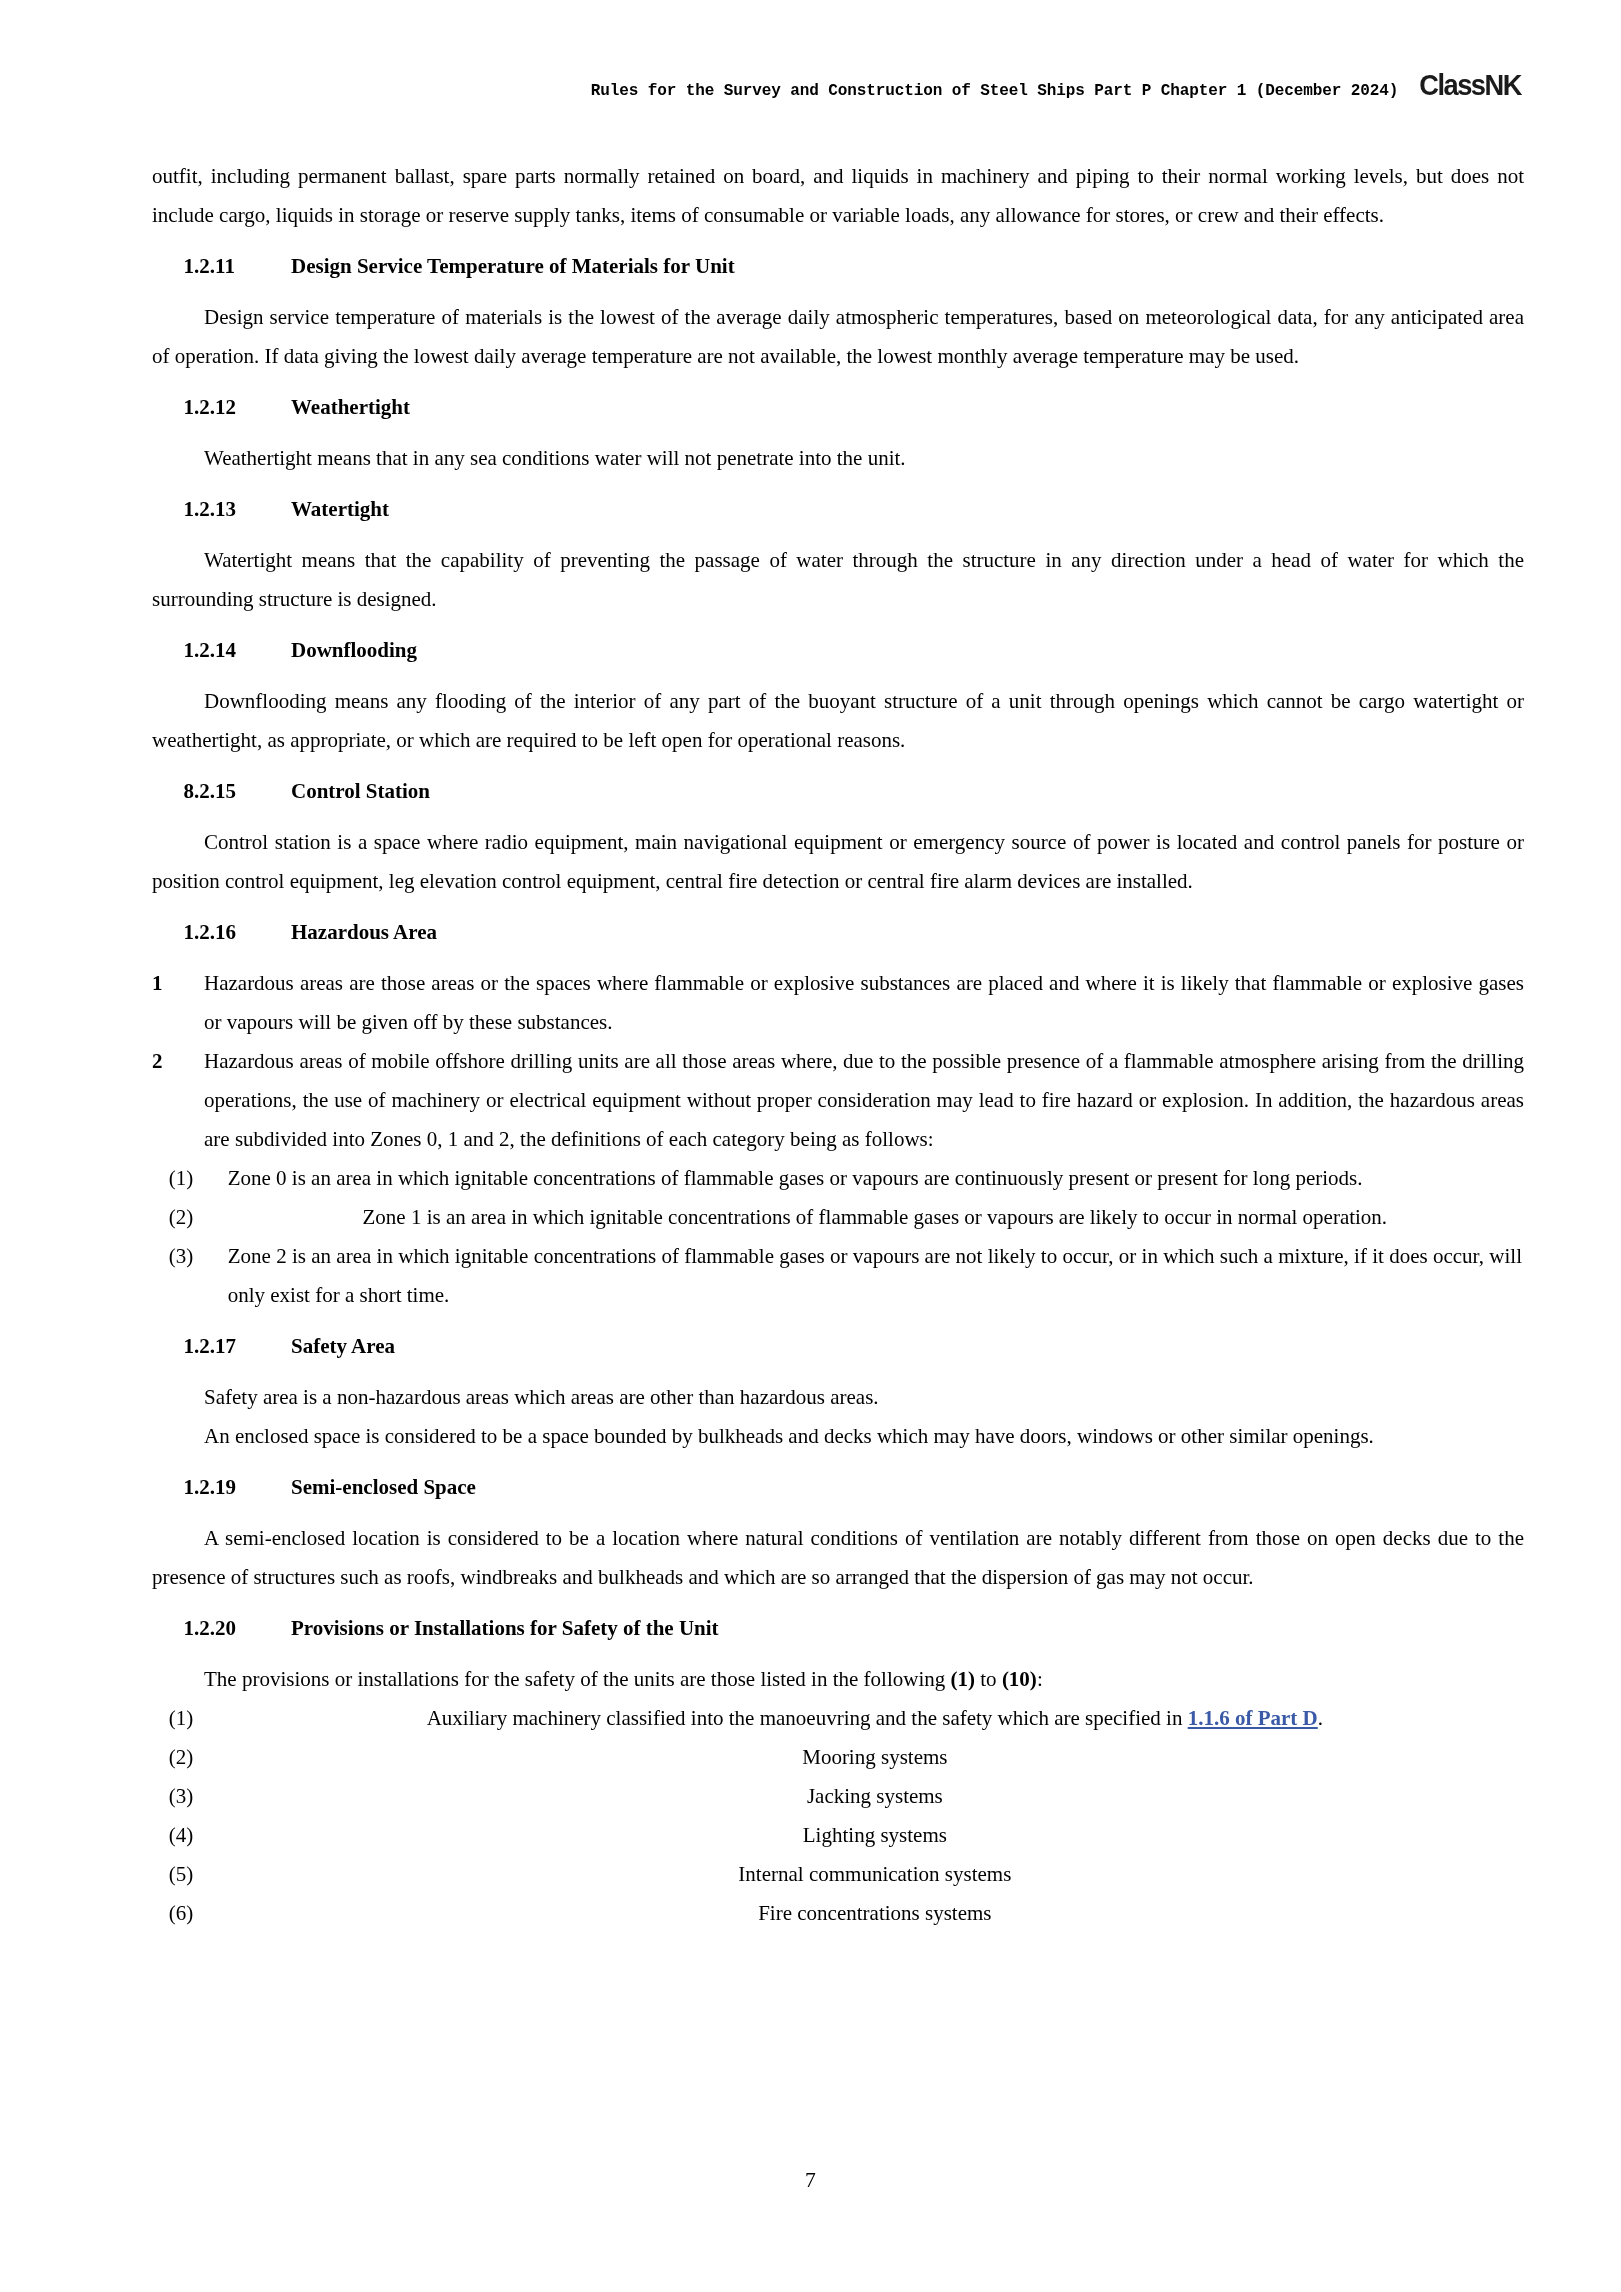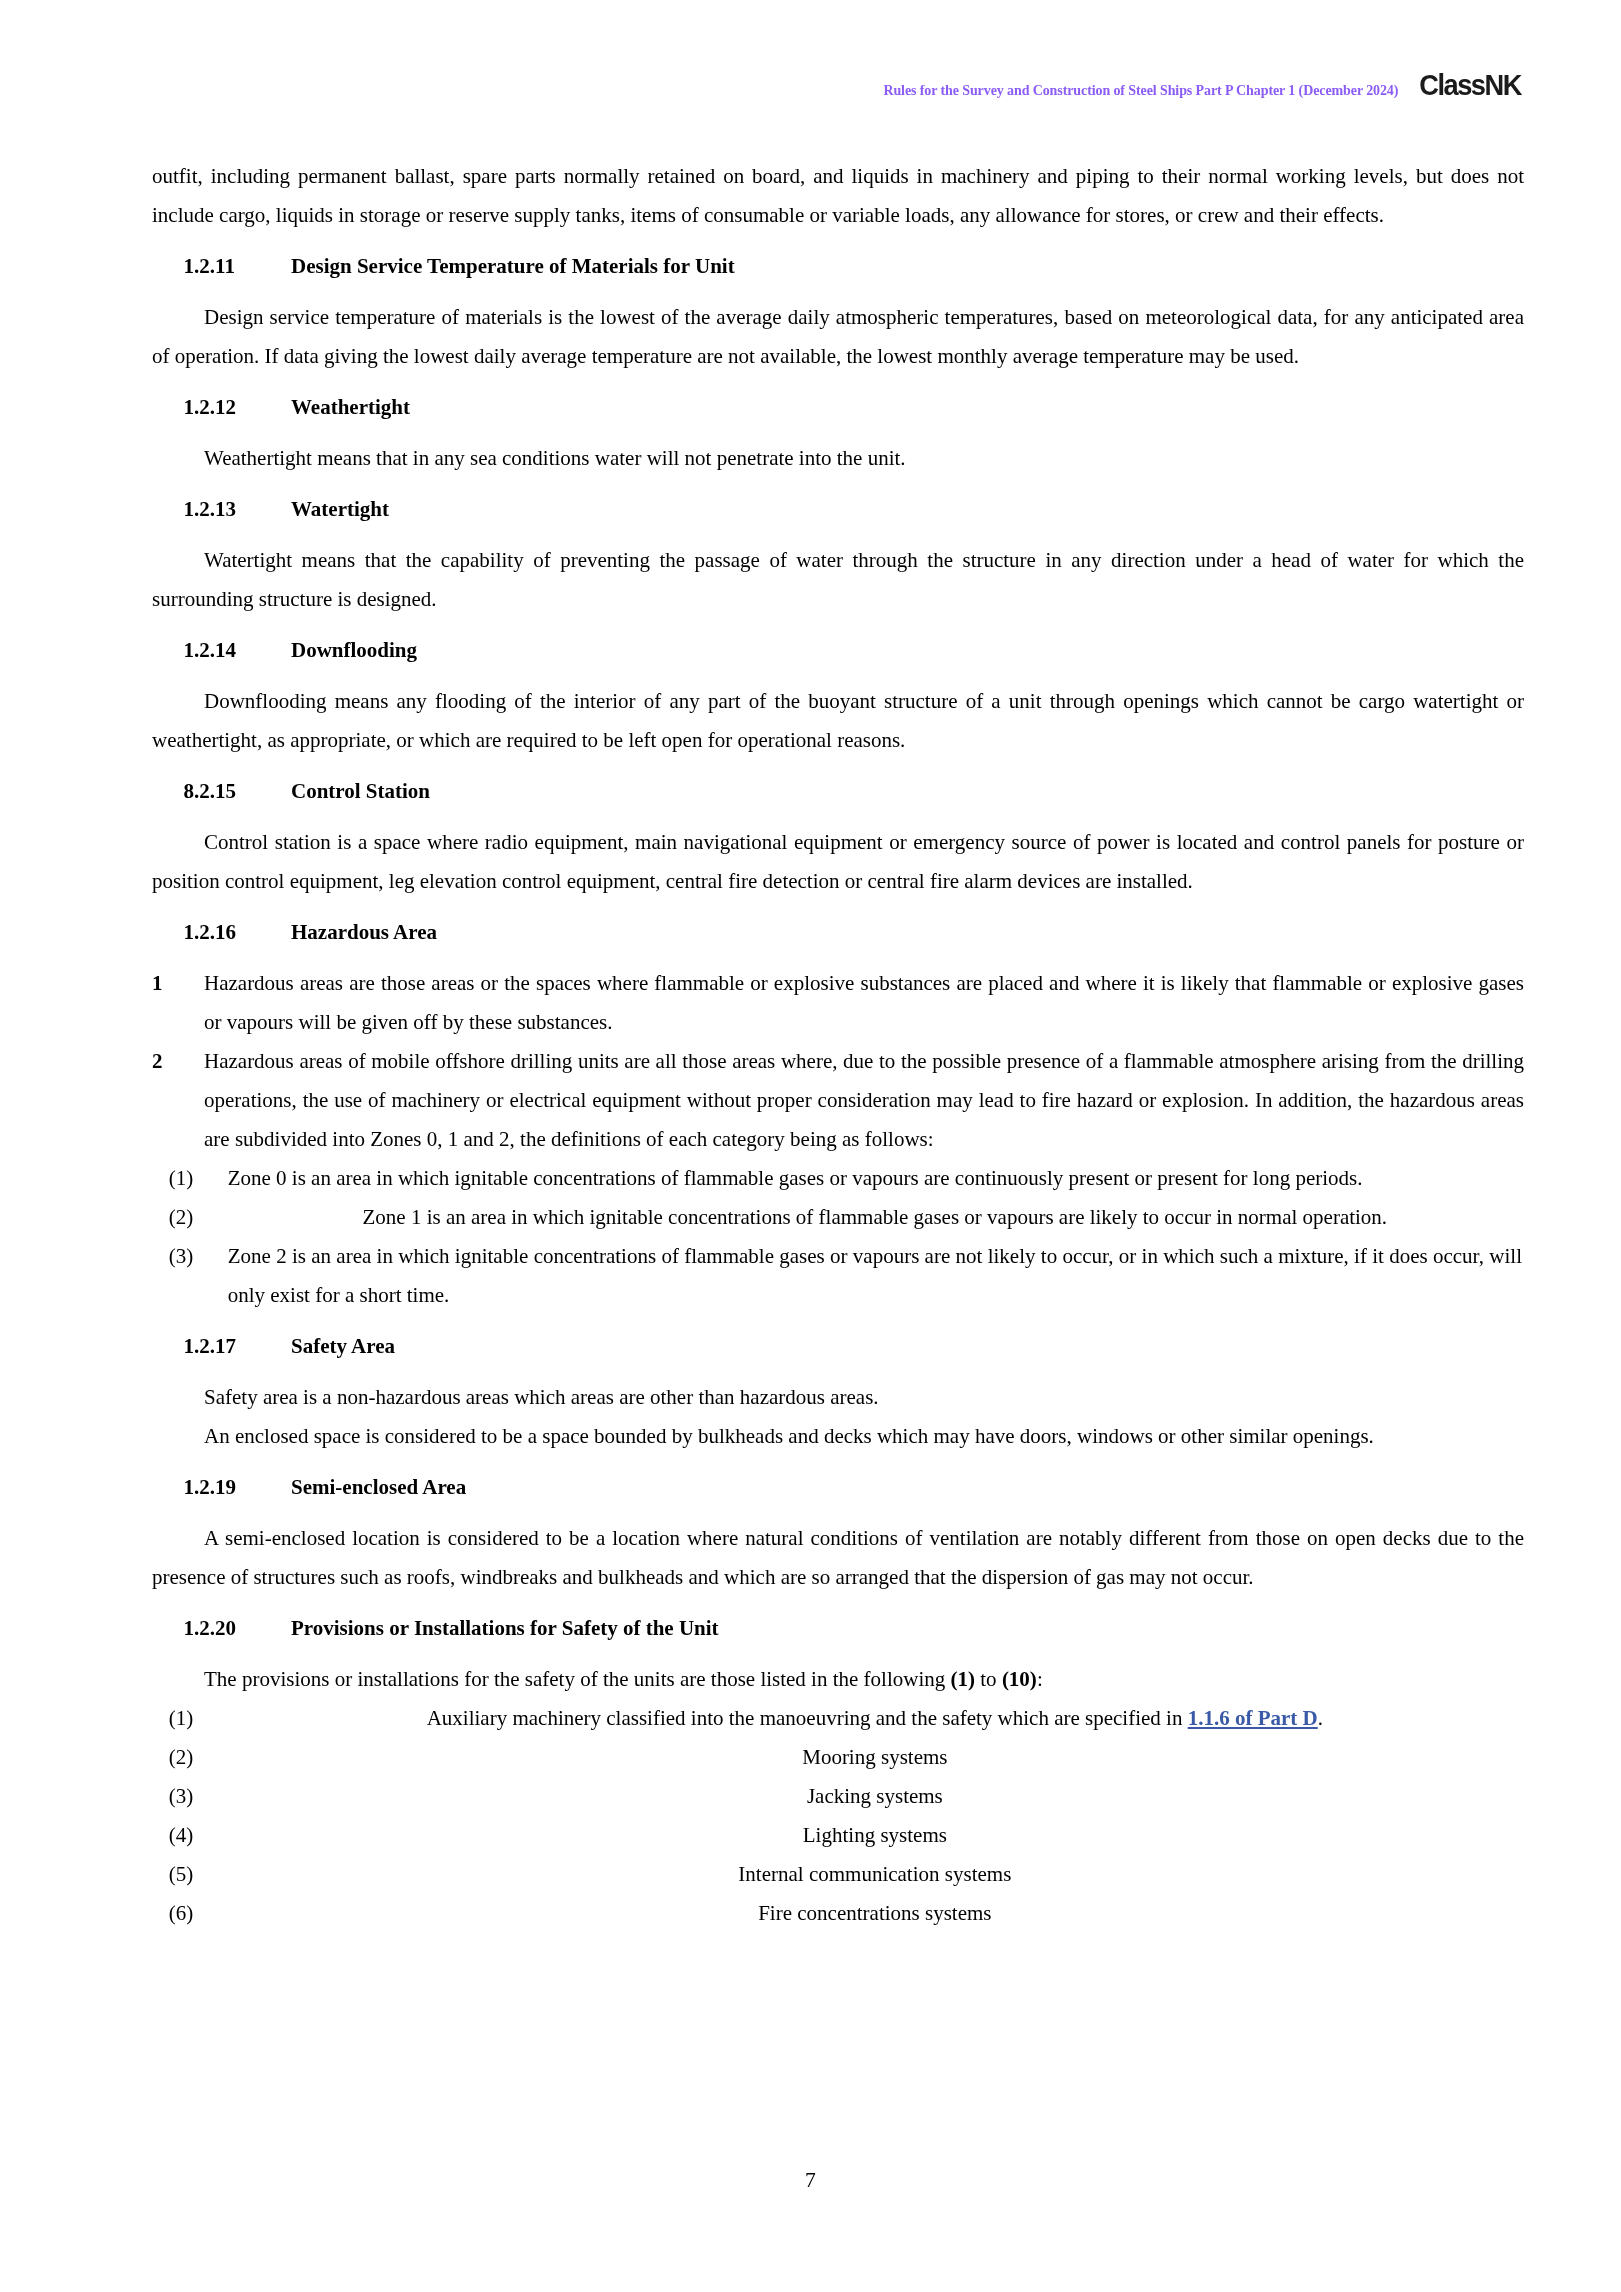--- a/index.html
+++ b/index.html
@@ -29,26 +29,26 @@
     position: absolute;
     left: 152px;
     top: 71px;
     width: 1372px;
     display: flex;
     align-items: baseline;
     justify-content: flex-end;
     gap: 17.6px;
   }
   .header-title {
-    font-family: Liberation Serif, serif;
-    font-weight: bold;
-    font-size: 14px;
+    font-family: Liberation Mono, monospace;
+    font-weight: bold;
+    font-size: 16px;
     letter-spacing: -0.1px;
     white-space: nowrap;
-    color: #8b5cf6;
+    color: #000000;
   }
   .header-logo {
     font-family: "Liberation Sans", "DejaVu Sans", sans-serif;
     font-weight: bold;
     font-size: 29px;
     letter-spacing: -1.6px;
     color: #1b1b1b;
     transform: scaleX(0.94);
     transform-origin: left baseline;
     line-height: 1;
@@ -237,21 +237,21 @@
     <div class="heading">
       <span class="num">1.2.17</span>
       <span class="title">Safety Area</span>
     </div>
     <p class="para indent short">Safety area is a non-hazardous areas which areas are other than hazardous areas.</p>
 
     <p class="para indent">An enclosed space is considered to be a space bounded by bulkheads and decks which may have doors, windows or other similar openings.</p>
 
     <div class="heading">
       <span class="num">1.2.19</span>
-      <span class="title">Semi-enclosed Area</span>
+      <span class="title">Semi-enclosed Space</span>
     </div>
     <p class="para indent">A semi-enclosed location is considered to be a location where natural conditions of ventilation are notably different from those on open decks due to the presence of structures such as roofs, windbreaks and bulkheads and which are so arranged that the dispersion of gas may not occur.</p>
 
     <div class="heading">
       <span class="num">1.2.20</span>
       <span class="title">Provisions or Installations for Safety of the Unit</span>
     </div>
 
     <p class="para indent short">
       <span>The provisions or installations for the safety of the units are those listed in the following </span><b class="bold">(1)</b><span> to </span><b class="bold">(10)</b><span>:</span>

